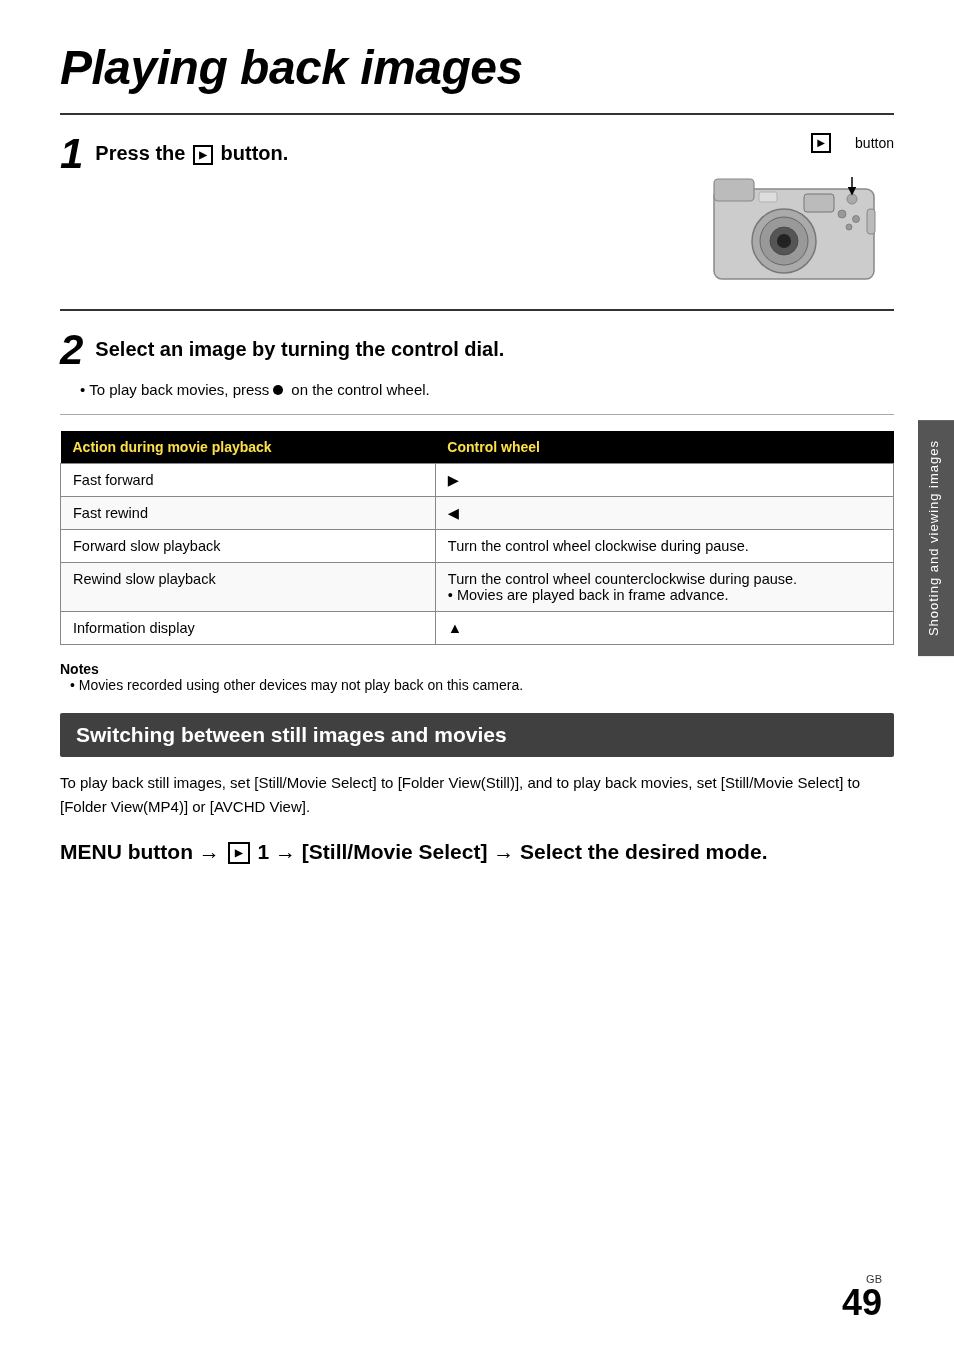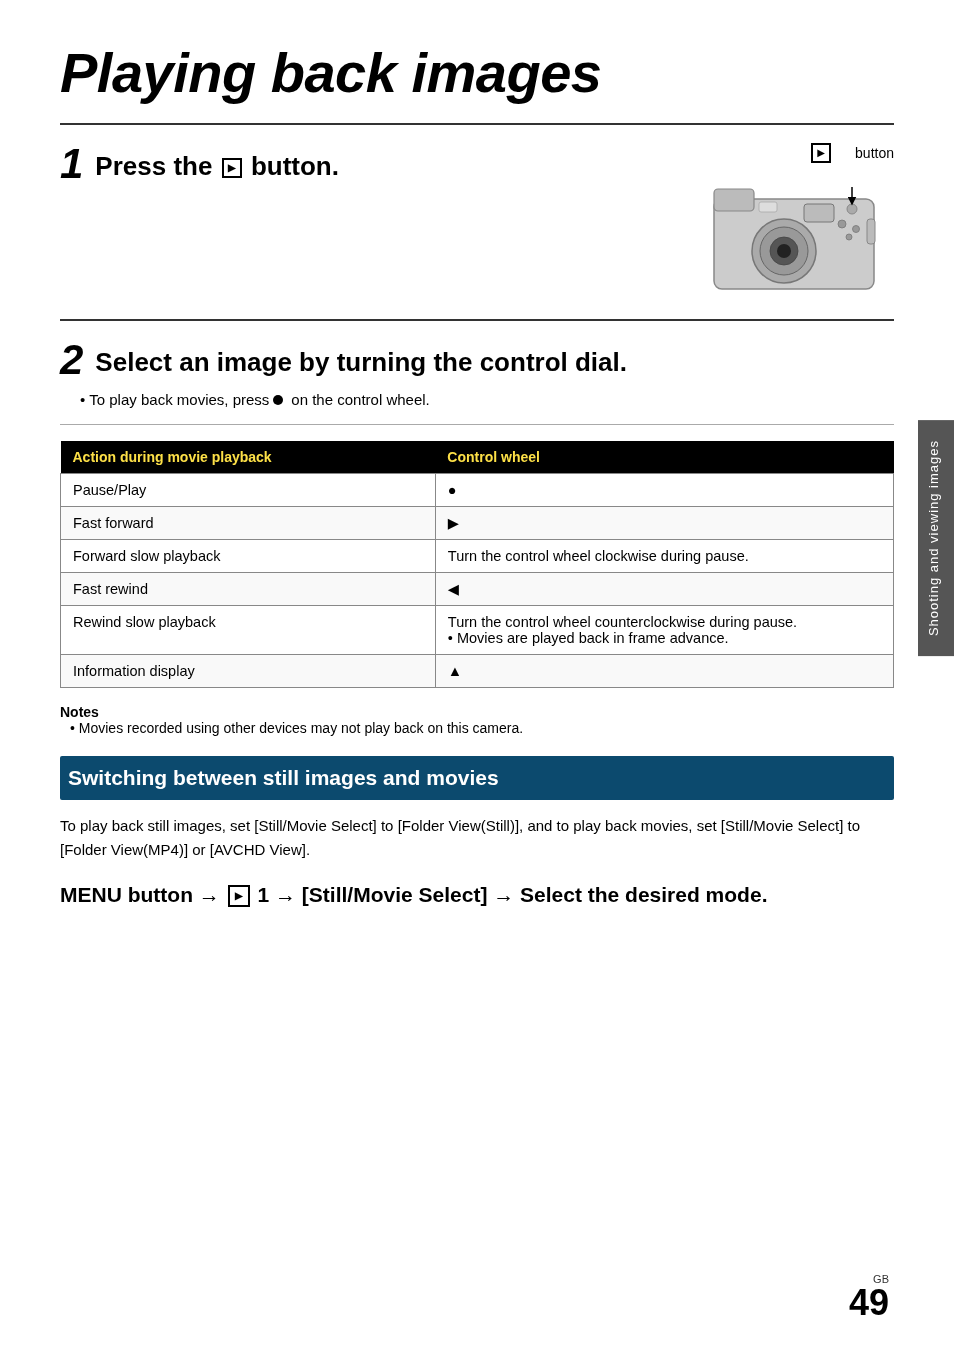--- a/index.html
+++ b/index.html
@@ -9,21 +9,21 @@
       background: #fff;
       color: #000;
       width: 954px;
       min-height: 1345px;
       position: relative;
       padding: 40px 60px 60px 60px;
     }
 
     
     .page-title {
-      font-size: 56px;
+      font-size: 48px;
       font-weight: 900;
       font-style: italic;
       margin-bottom: 18px;
       letter-spacing: -0.5px;
     }
 
     hr.divider {
       border: none;
       border-top: 2px solid #333;
       margin-bottom: 18px;
@@ -45,21 +45,21 @@
       position: relative;
     }
     .step-number {
       font-size: 42px;
       font-weight: 900;
       font-style: italic;
       margin-right: 12px;
       line-height: 1;
     }
     .step-title {
-      font-size: 26px;
+      font-size: 20px;
       font-weight: 700;
       padding-top: 8px;
       line-height: 1.2;
     }
 
     
     .play-icon-inline {
       display: inline-block;
       width: 20px;
       height: 20px;
@@ -163,25 +163,25 @@
     .notes-title {
       font-weight: bold;
       font-size: 14px;
     }
     .notes-bullet {
       margin-left: 10px;
     }
 
     
     .switching-header {
-      background: #0c4a6e;
+      background: #404040;
       color: #fff;
       font-size: 21px;
       font-weight: bold;
-      padding: 10px 8px;
+      padding: 10px 16px;
       margin: 20px 0 14px 0;
       border-radius: 2px;
     }
 
     .switching-body {
       font-size: 15px;
       line-height: 1.6;
       margin-bottom: 18px;
     }
 
@@ -211,21 +211,21 @@
       font-size: 13px;
       text-align: center;
       letter-spacing: 1px;
       line-height: 1.2;
     }
 
     
     .page-number-area {
       position: absolute;
       bottom: 24px;
-      right: 65px;
+      right: 72px;
       display: flex;
       flex-direction: column;
       align-items: flex-end;
     }
     .page-gb {
       font-size: 11px;
       color: #333;
     }
     .page-num {
       font-size: 36px;
@@ -307,35 +307,31 @@
 <hr class="divider-thin">
 
 <table class="playback-table">
   <thead>
     <tr>
       <th>Action during movie playback</th>
       <th>Control wheel</th>
     </tr>
   </thead>
   <tbody id="table-body">
-  <tr>
-        <td>Pause/Play</td>
-        <td>●</td>
-      </tr>
       <tr>
         <td>Fast forward</td>
         <td>▶</td>
       </tr>
       <tr>
+        <td>Fast rewind</td>
+        <td>◀</td>
+      </tr>
+      <tr>
         <td>Forward slow playback</td>
         <td>Turn the control wheel clockwise during pause.</td>
-      </tr>
-      <tr>
-        <td>Fast rewind</td>
-        <td>◀</td>
       </tr>
       <tr>
         <td>Rewind slow playback</td>
         <td>Turn the control wheel counterclockwise during pause.<br>• Movies are played back in frame advance.</td>
       </tr>
       <tr>
         <td>Information display</td>
         <td>▲</td>
       </tr>
     </tbody>

